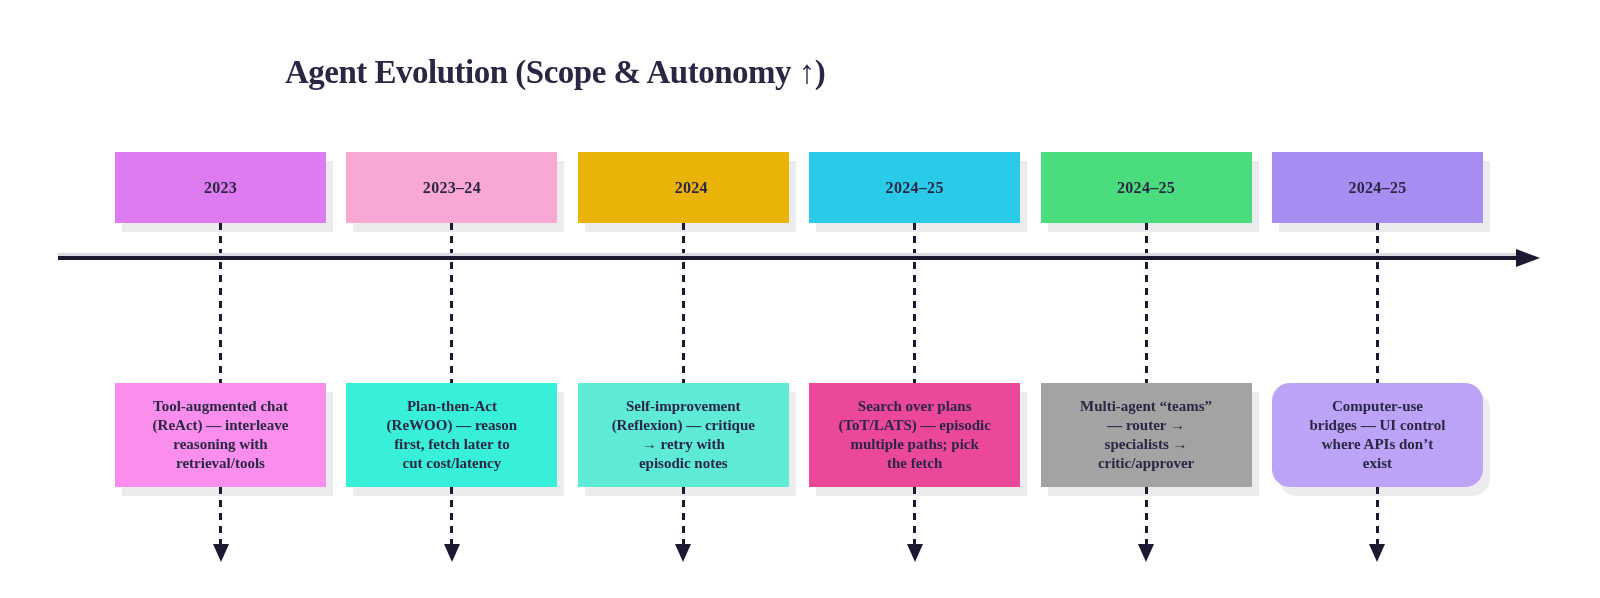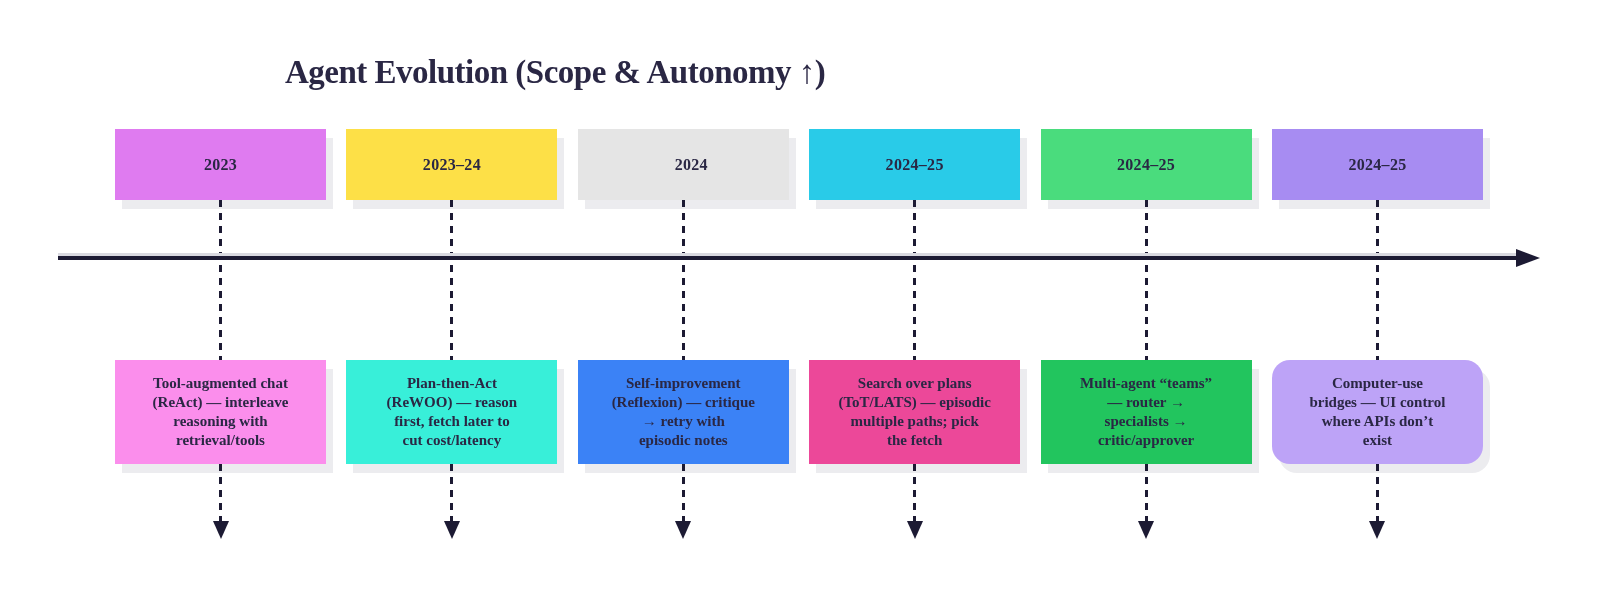--- a/index.html
+++ b/index.html
@@ -67,20 +67,21 @@
     width: 100%;
     height: 71px;
     box-sizing: border-box;
     display: flex;
     align-items: center;
     justify-content: center;
     font-size: 16px;
     font-weight: 700;
     letter-spacing: 0.3px;
     box-shadow: 7px 9px 0 #ececef;
+    margin-top: 23px;
   }
   .dash {
     width: 3px;
     background-image: repeating-linear-gradient(
       to bottom,
       var(--axis-color, #26243f) 0px,
       var(--axis-color, #26243f) 7px,
       transparent 7px,
       transparent 13px
     );
@@ -130,36 +131,36 @@
           <div>Tool-augmented chat</div>
           <div>(ReAct) — interleave</div>
           <div>reasoning with</div>
           <div>retrieval/tools</div>
         </div>
       <div class="dash lower"></div>
       <div class="down-arrow"></div>
     </div>
 
     <div class="col">
-      <div class="badge" style="background: #fde047;">2023–24</div>
+      <div class="badge" style="background: #f9a8d4;">2023–24</div>
       <div class="dash upper"></div>
       <div class="descbox" style="background: rgb(56, 239, 217);">
           <div>Plan-then-Act</div>
           <div>(ReWOO) — reason</div>
           <div>first, fetch later to</div>
           <div>cut cost/latency</div>
         </div>
       <div class="dash lower"></div>
       <div class="down-arrow"></div>
     </div>
 
     <div class="col">
-      <div class="badge" style="background: #e5e5e5; padding-left: 16px;">2024</div>
-      <div class="dash upper"></div>
-      <div class="descbox" style="background: #3b82f6; text-align: right;">
+      <div class="badge" style="background: #eab308; padding-left: 16px;">2024</div>
+      <div class="dash upper"></div>
+      <div class="descbox" style="background: #5eead4; text-align: right;">
           <div>Self-improvement</div>
           <div>(Reflexion) — critique</div>
           <div>→ retry with</div>
           <div>episodic notes</div>
         </div>
       <div class="dash lower"></div>
       <div class="down-arrow"></div>
     </div>
 
     <div class="col">
@@ -171,21 +172,21 @@
           <div>multiple paths; pick</div>
           <div>the fetch</div>
         </div>
       <div class="dash lower"></div>
       <div class="down-arrow"></div>
     </div>
 
     <div class="col">
       <div class="badge" style="background: rgb(74, 220, 125);">2024–25</div>
       <div class="dash upper"></div>
-      <div class="descbox" style="background: #22c55e;">
+      <div class="descbox" style="background: #a3a3a3;">
           <div>Multi-agent “teams”</div>
           <div>— router →</div>
           <div>specialists →</div>
           <div>critic/approver</div>
         </div>
       <div class="dash lower"></div>
       <div class="down-arrow"></div>
     </div>
 
     <div class="col">

